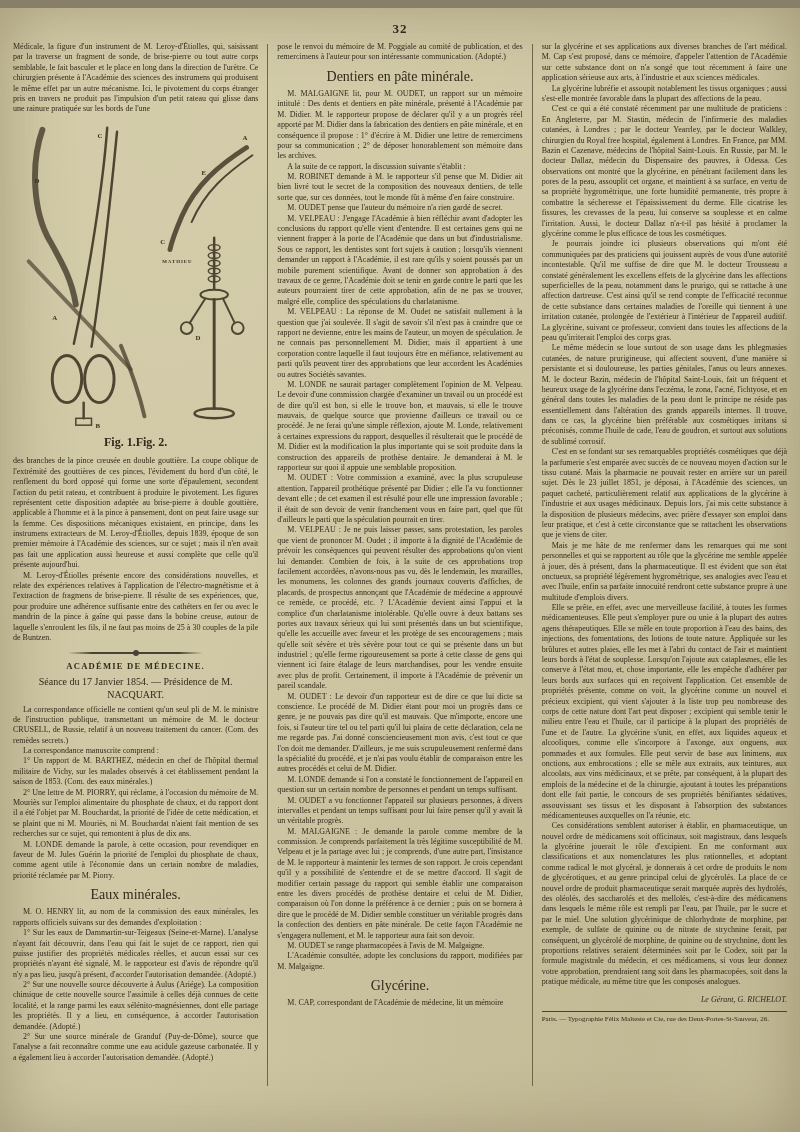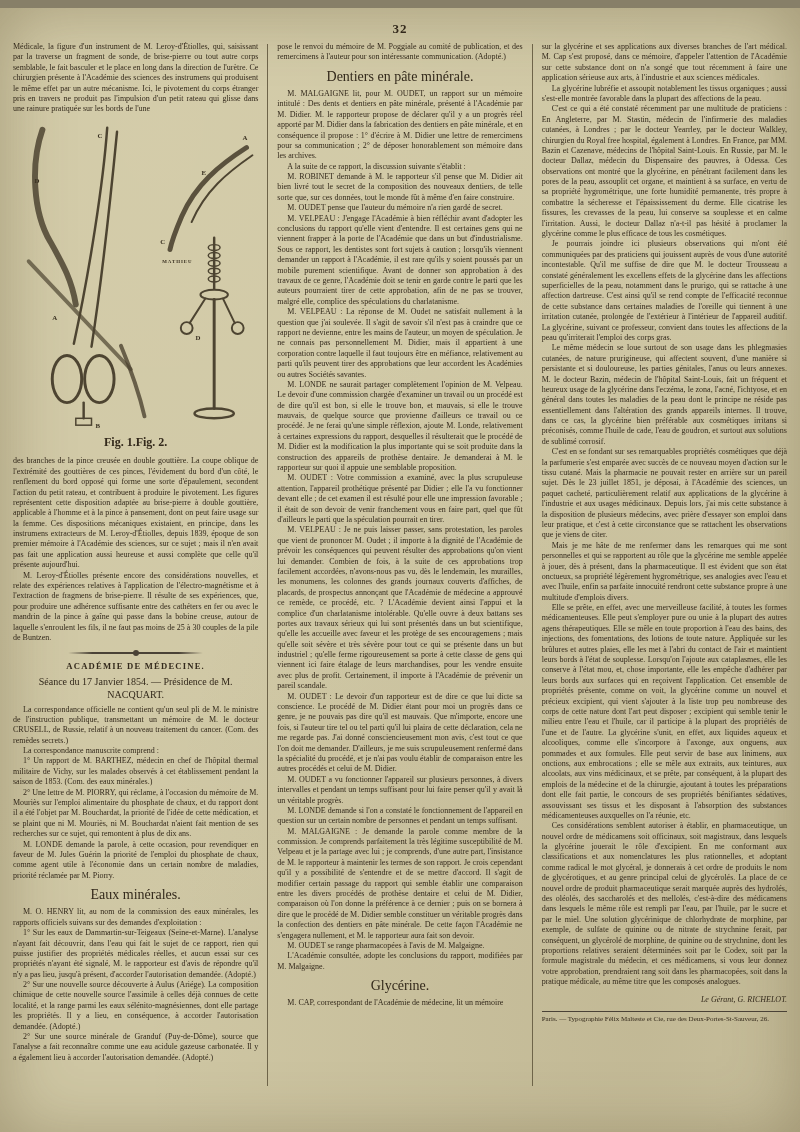--- a/index.html
+++ b/index.html
@@ -132,22 +132,22 @@
           <p class="p">M. MALGAIGNE lit, pour M. OUDET, un rapport sur un mémoire intitulé : Des dents et dentiers en pâte minérale, présenté à l'Académie par M. Didier. M. le rapporteur propose de déclarer qu'il y a un progrès réel apporté par M. Didier dans la fabrication des dentiers en pâte minérale, et en conséquence il propose : 1° d'écrire à M. Didier une lettre de remercimens pour sa communication ; 2° de déposer honorablement son mémoire dans les archives.</p>
           <p class="p">A la suite de ce rapport, la discussion suivante s'établit :</p>
           <p class="p">M. ROBINET demande à M. le rapporteur s'il pense que M. Didier ait bien livré tout le secret de la composition des nouveaux dentiers, de telle sorte que, sur ces données, tout le monde fût à même d'en faire construire.</p>
           <p class="p">M. OUDET pense que l'auteur du mémoire n'a rien gardé de secret.</p>
           <p class="p">M. VELPEAU : J'engage l'Académie à bien réfléchir avant d'adopter les conclusions du rapport qu'elle vient d'entendre. Il est certaines gens qui ne viennent frapper à la porte de l'Académie que dans un but d'industrialisme. Sous ce rapport, les dentistes sont fort sujets à caution ; lorsqu'ils viennent demander un rapport à l'Académie, il est rare qu'ils y soient poussés par un mobile purement scientifique. Avant de donner son approbation à des travaux de ce genre, l'Académie doit se tenir en garde contre le parti que les auteurs pourraient tirer de cette approbation, afin de ne pas se trouver, malgré elle, complice des spéculations du charlatanisme.</p>
           <p class="p">M. VELPEAU : La réponse de M. Oudet ne satisfait nullement à la question que j'ai soulevée. Il s'agit de savoir s'il n'est pas à craindre que ce rapport ne devienne, entre les mains de l'auteur, un moyen de spéculation. Je ne connais pas personnellement M. Didier, mais il appartient à une corporation contre laquelle il faut toujours être en méfiance, relativement au parti qu'ils peuvent tirer des approbations que leur accordent les Académies ou autres Sociétés savantes.</p>
           <p class="p">M. LONDE ne saurait partager complètement l'opinion de M. Velpeau. Le devoir d'une commission chargée d'examiner un travail ou un procédé est de dire qu'il est bon, si elle le trouve bon, et mauvais, si elle le trouve mauvais, de quelque source que provienne d'ailleurs ce travail ou ce procédé. Je ne ferai qu'une simple réflexion, ajoute M. Londe, relativement à certaines expressions du rapport, desquelles il résulterait que le procédé de M. Didier est la modification la plus importante qui se soit produite dans la construction des appareils de prothèse dentaire. Je demanderai à M. le rapporteur sur quoi il appuie une semblable proposition.</p>
           <p class="p">M. OUDET : Votre commission a examiné, avec la plus scrupuleuse attention, l'appareil prothétique présenté par Didier ; elle l'a vu fonctionner devant elle ; de cet examen il est résulté pour elle une impression favorable ; il était de son devoir de venir franchement vous en faire part, quel que fût d'ailleurs le parti que la spéculation pourrait en tirer.</p>
           <p class="p">M. VELPEAU : Je ne puis laisser passer, sans protestation, les paroles que vient de prononcer M. Oudet ; il importe à la dignité de l'Académie de prévoir les conséquences qui peuvent résulter des approbations qu'on vient lui demander. Combien de fois, à la suite de ces approbations trop facilement accordées, n'avons-nous pas vu, dès le lendemain, les murailles, les monumens, les colonnes des grands journaux couverts d'affiches, de placards, de prospectus annonçant que l'Académie de médecine a approuvé ce remède, ce procédé, etc. ? L'Académie devient ainsi l'appui et la complice d'un charlatanisme intolérable. Qu'elle ouvre à deux battans ses portes aux travaux sérieux qui lui sont présentés dans un but scientifique, qu'elle les accueille avec faveur et les protège de ses encouragemens ; mais qu'elle soit sévère et très sévère pour tout ce qui se présente dans un but industriel ; qu'elle ferme rigoureusement sa porte à cette classe de gens qui viennent ici faire étalage de leurs marchandises, pour les vendre ensuite avec plus de profit. Certainement, il importe à l'Académie de prévenir un pareil scandale.</p>
           <p class="p">M. OUDET : Le devoir d'un rapporteur est de dire ce que lui dicte sa conscience. Le procédé de M. Didier étant pour moi un progrès dans ce genre, je ne pouvais pas dire qu'il est mauvais. Que m'importe, encore une fois, si l'auteur tire tel ou tel parti qu'il lui plaira de cette déclaration, cela ne me regarde pas. J'ai donné consciencieusement mon avis, c'est tout ce que l'on doit me demander. D'ailleurs, je me suis scrupuleusement renfermé dans la spécialité du procédé, et je n'ai pas voulu établir de comparaison entre les autres procédés et celui de M. Didier.</p>
+          <p class="p">M. LONDE demande si l'on a constaté le fonctionnement de l'appareil en question sur un certain nombre de personnes et pendant un temps suffisant.</p>
           <p class="p">M. OUDET a vu fonctionner l'appareil sur plusieurs personnes, à divers intervalles et pendant un temps suffisant pour lui faire penser qu'il y avait là un véritable progrès.</p>
-          <p class="p">M. LONDE demande si l'on a constaté le fonctionnement de l'appareil en question sur un certain nombre de personnes et pendant un temps suffisant.</p>
           <p class="p">M. MALGAIGNE : Je demande la parole comme membre de la commission. Je comprends parfaitement la très légitime susceptibilité de M. Velpeau et je la partage avec lui ; je comprends, d'une autre part, l'insistance de M. le rapporteur à maintenir les termes de son rapport. Je crois cependant qu'il y a possibilité de s'entendre et de se mettre d'accord. Il s'agit de modifier certain passage du rapport qui semble établir une comparaison entre les divers procédés de prothèse dentaire et celui de M. Didier, comparaison où l'on donne la préférence à ce dernier ; puis on se bornera à dire que le procédé de M. Didier semble constituer un véritable progrès dans la confection des dentiers en pâte minérale. De cette façon l'Académie ne s'engagera nullement, et M. le rapporteur aura fait son devoir.</p>
           <p class="p">M. OUDET se range pharmacopées à l'avis de M. Malgaigne.</p>
           <p class="p">L'Académie consultée, adopte les conclusions du rapport, modifiées par M. Malgaigne.</p>
           <p class="ital">Glycérine.</p>
           <p class="p">M. CAP, correspondant de l'Académie de médecine, lit un mémoire</p>
         </div>
     </div>
 
     <div class="vrule"></div>
 

